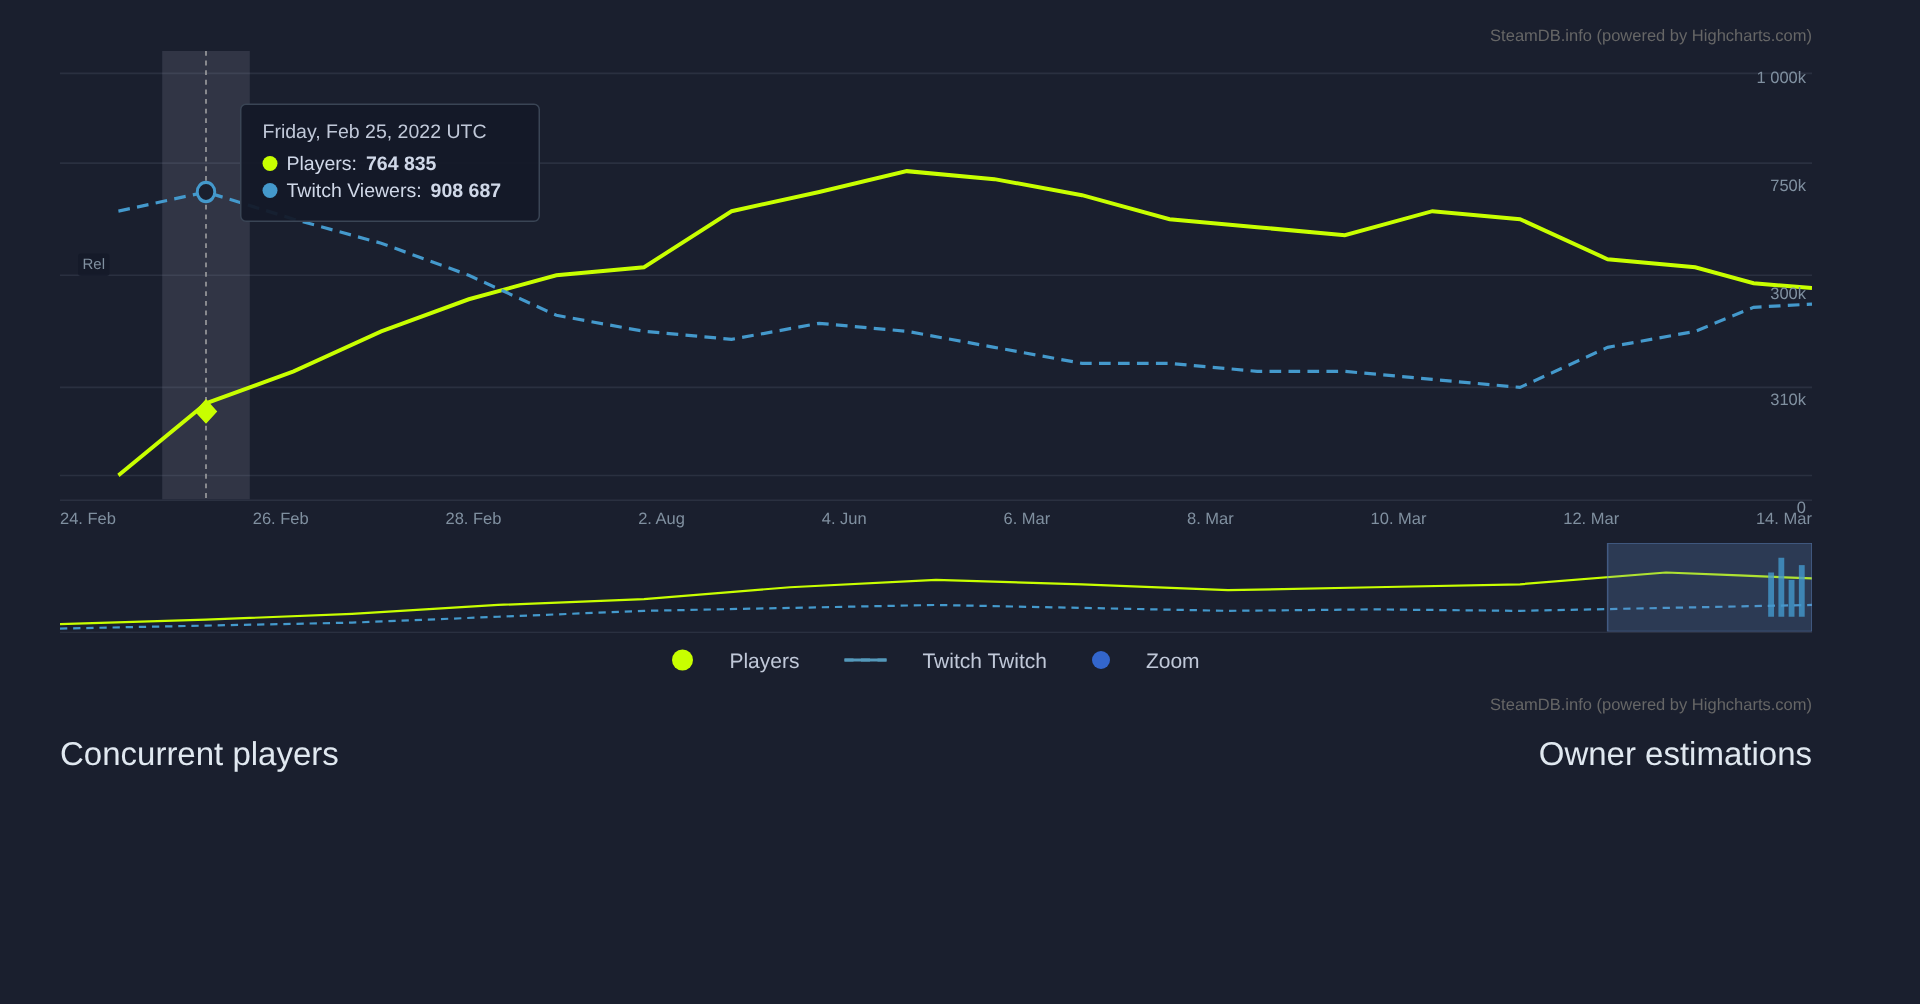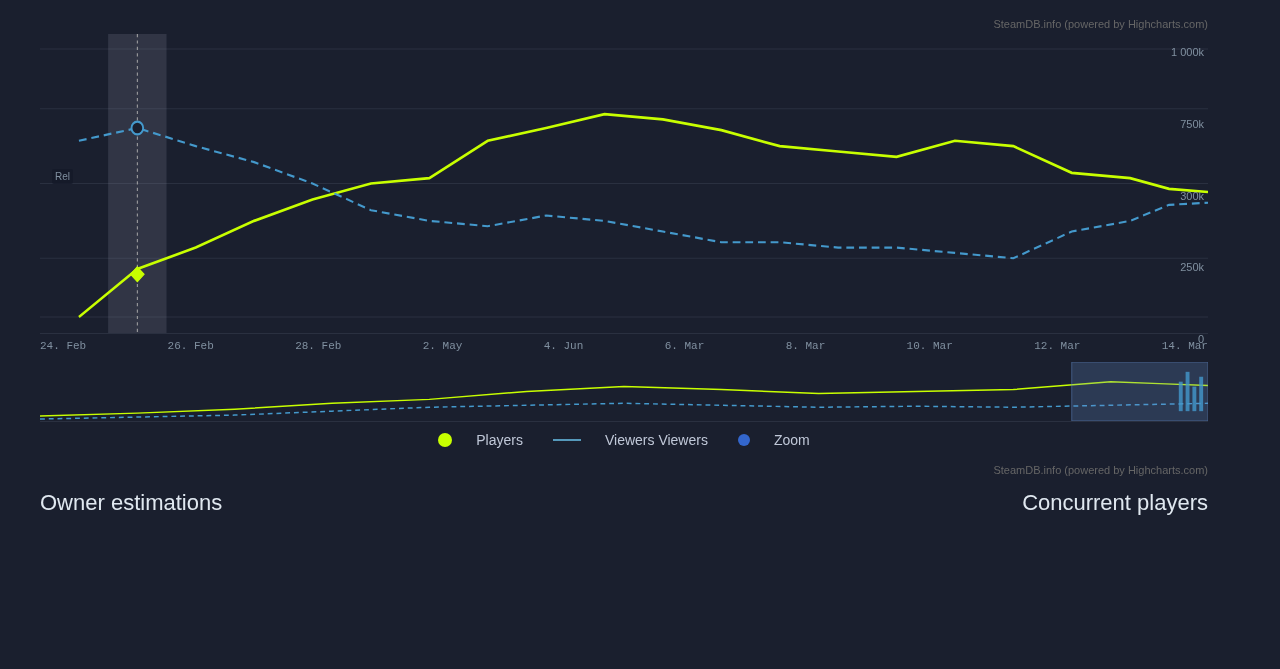--- a/index.html
+++ b/index.html
@@ -144,21 +144,20 @@
 
     .tooltip-value { font-weight: bold; }
 
     
     .x-axis-main {
       display: flex;
       justify-content: space-between;
       padding: 6px 0 6px 0;
       font-size: 11px;
       color: #8090a0;
-      font-family: Liberation Mono, monospace;
     }
 
     
     .mini-chart {
       position: relative;
       width: 100%;
       height: 60px;
       margin-top: 4px;
       border-bottom: 1px solid #2a3040;
     }
@@ -291,36 +290,49 @@
         <polyline fill="none" stroke="#4499cc" stroke-width="2" stroke-dasharray="8,5" points="40,100 100,88 160,105 220,120 280,140 340,165 400,175 460,180 520,170 580,175 640,185 700,195 760,195 820,200 880,200 940,205 1000,210 1060,185 1120,175 1160,160 1200,158"></polyline>
 
         <line stroke="#aaaaaa" stroke-width="1" stroke-dasharray="3,3" x1="100" y1="0" x2="100" y2="280"></line>
 
         <polygon points="100,218 107,225 100,232 93,225" fill="#c8ff00" stroke="#c8ff00" stroke-width="1"></polygon>
 
         <circle cx="100" cy="88" r="6" fill="#1a1f2e" stroke="#4499cc" stroke-width="2"></circle>
       </svg>
 
       
+      <div class="tooltip">
+        <div class="tooltip-date">Friday, Feb 25, 2022 UTC</div>
+        <div class="tooltip-row">
+          <div class="tooltip-dot dot-players"></div>
+          <span>Players:</span>
+          <span class="tooltip-value">764 835</span>
+        </div>
+        <div class="tooltip-row">
+          <div class="tooltip-dot dot-twitch"></div>
+          <span>Twitch Viewers:</span>
+          <span class="tooltip-value">908 687</span>
+        </div>
+      </div>
 
       
       <div class="y-axis-labels">
         <span class="y-label">1 000k</span>
         <span class="y-label">750k</span>
         <span class="y-label">300k</span>
-        <span class="y-label">250k</span>
+        <span class="y-label">310k</span>
         <span class="y-label">0</span>
       </div>
     </div>
 
     <div class="x-axis-main">
       <span>24. Feb</span>
       <span>26. Feb</span>
       <span>28. Feb</span>
-      <span>2. May</span>
+      <span>2. Aug</span>
       <span>4. Jun</span>
       <span>6. Mar</span>
       <span>8. Mar</span>
       <span>10. Mar</span>
       <span>12. Mar</span>
       <span>14. Mar</span>
     </div>
 
     <div class="mini-chart">
       <svg class="mini-chart-svg" viewBox="0 0 1200 60" preserveAspectRatio="none">
@@ -342,27 +354,27 @@
 
   </div>
 
   <div class="legend">
     <div class="legend-item">
       <div class="legend-dot" style="background:#c8ff00;"></div>
       <span>Players</span>
     </div>
     <div class="legend-item">
       <div class="legend-line"></div>
-      <span>Viewers Viewers</span>
+      <span>Twitch Twitch</span>
     </div>
     <div class="legend-item">
       <div class="legend-dot-blue-circle"></div>
       <span>Zoom</span>
     </div>
   </div>
 
   <div class="attribution-bottom">SteamDB.info (powered by Highcharts.com)</div>
 
   <div class="bottom-section">
+    <h2 class="section-title">Concurrent players</h2>
     <h2 class="section-title">Owner estimations</h2>
-    <h2 class="section-title">Concurrent players</h2>
   </div>
 </div>
 
 </body></html>

